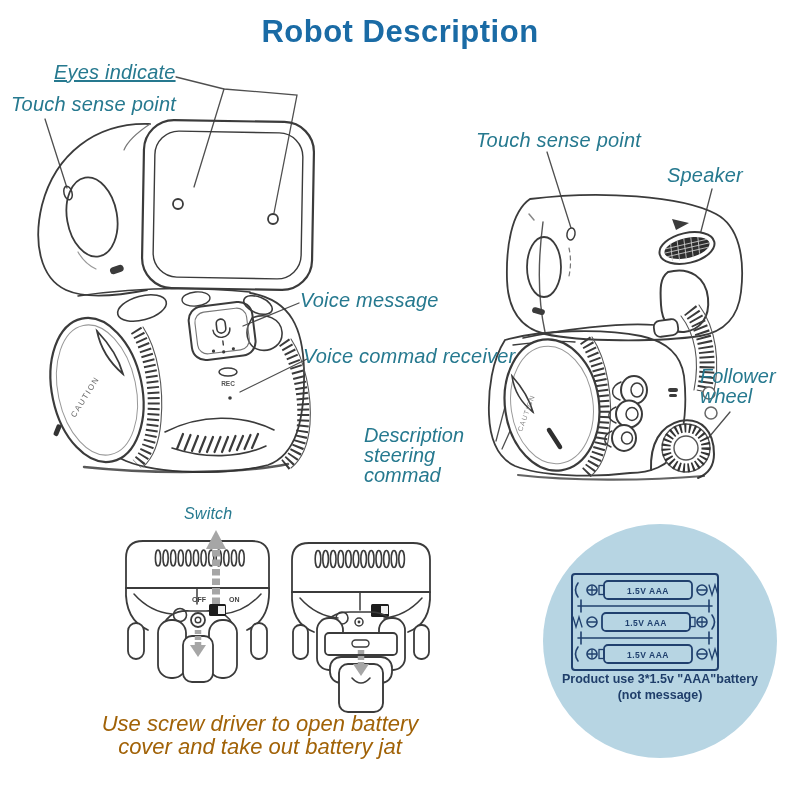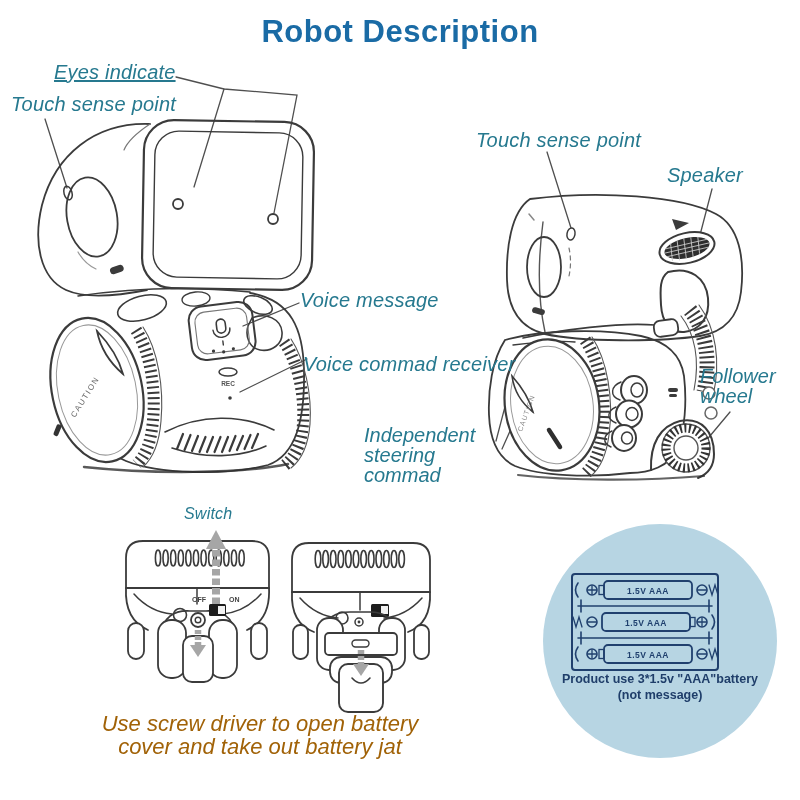--- a/index.html
+++ b/index.html
@@ -310,29 +310,29 @@
   </g>
 </svg>
 
   <div class="title">Robot Description</div>
 
   <div class="lbl" style="left:54px;top:61px;text-decoration:underline;">Eyes indicate</div>
   <div class="lbl" style="left:11px;top:93px;">Touch sense point</div>
   <div class="lbl" style="left:476px;top:129px;">Touch sense point</div>
   <div class="lbl" style="left:667px;top:164px;">Speaker</div>
   <div class="lbl" style="left:300px;top:289px;">Voice message</div>
-  <div class="lbl" style="left:303px;top:353px;">Voice commad receiver</div>
+  <div class="lbl" style="left:303px;top:345px;">Voice commad receiver</div>
 
   <div class="lbl-block" style="left:700px;top:366px;width:96px;">
     <div>Follower</div>
     <div>wheel</div>
   </div>
 
   <div class="lbl-block" style="left:364px;top:425px;width:142px;">
-    <div>Independent</div>
+    <div>Description</div>
     <div>steering commad</div>
   </div>
 
   <div class="lbl" style="left:184px;top:505px;font-size:16px;">Switch</div>
 
   <div class="note">
     <div>Product use 3*1.5v "AAA"battery</div>
     <div>(not message)</div>
   </div>
 

